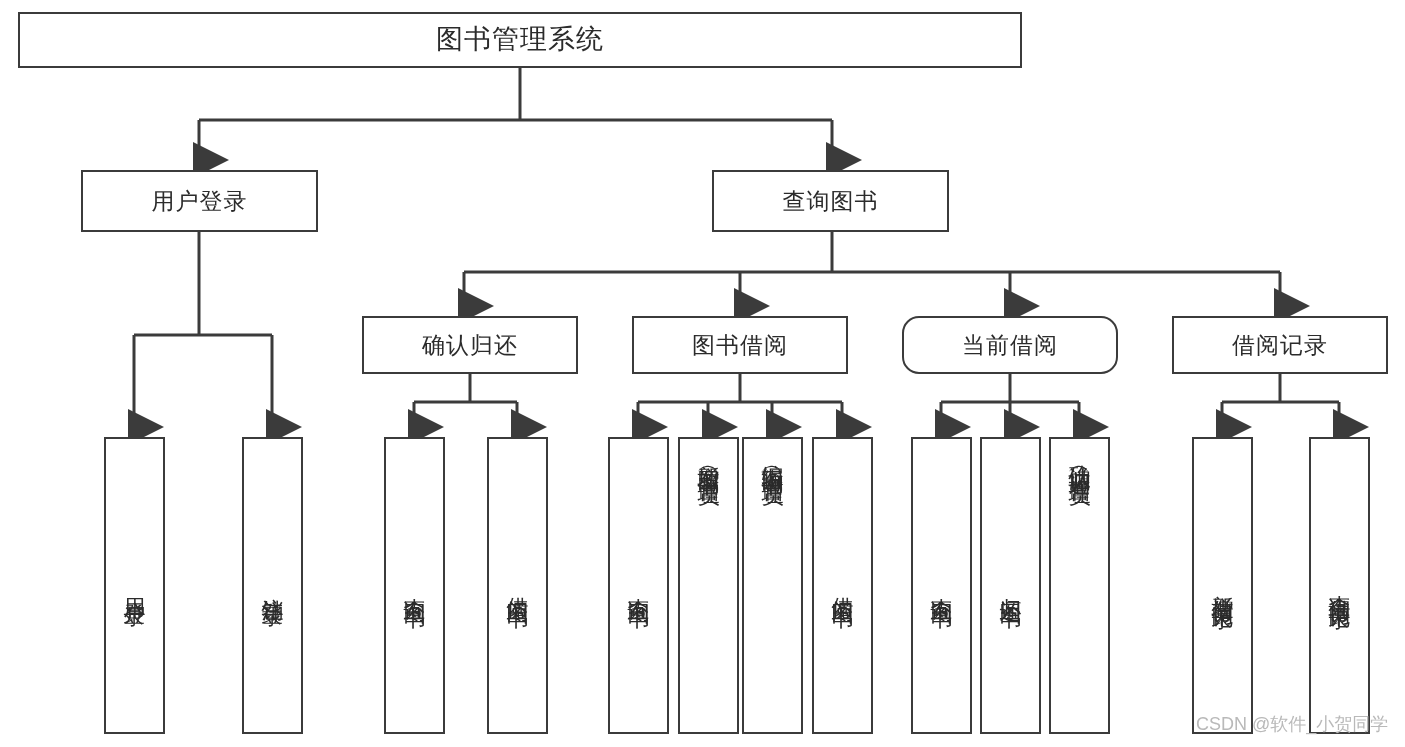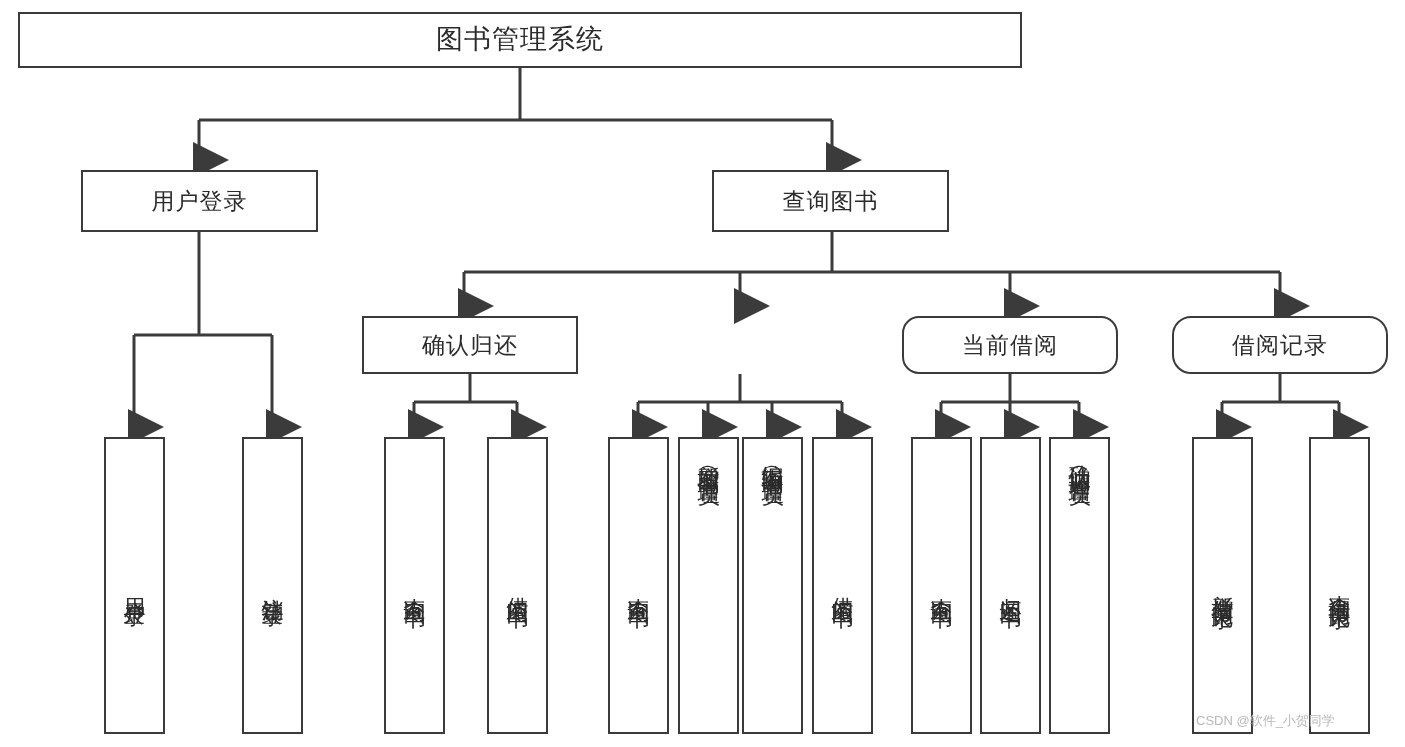--- a/index.html
+++ b/index.html
@@ -61,21 +61,21 @@
   }
   
   .node.v.mid {
     align-items: center;
     padding-top: 0;
   }
   .watermark {
     position: absolute;
     left: 1196px;
     top: 712px;
-    font-size: 13px;
+    font-size: 18px;
     color: #b9b9b9;
     z-index: 3;
     white-space: nowrap;
   }
 </style>
 </head>
 <body>
 
 <div id="canvas">
 
@@ -137,24 +137,27 @@
   <div class="node h" style="left:81px; top:170px; width:237px; height:62px;">
     <span class="lbl">用户登录</span>
   </div>
   <div class="node h" style="left:712px; top:170px; width:237px; height:62px;">
     <span class="lbl">查询图书</span>
   </div>
 
   <div class="node h" style="left:362px; top:316px; width:216px; height:58px;">
     <span class="lbl">确认归还</span>
   </div>
+  <div class="node h" style="left:632px; top:316px; width:216px; height:58px;">
+    <span class="lbl">图书借阅</span>
+  </div>
   <div class="node h" style="left:902px; top:316px; width:216px; height:58px;border-radius:17px;">
     <span class="lbl">当前借阅</span>
   </div>
-  <div class="node h" style="left:1172px; top:316px; width:216px; height:58px;border-radius:19px;">
+  <div class="node h" style="left:1172px; top:316px; width:216px; height:58px;">
     <span class="lbl">借阅记录</span>
   </div>
 
   <div class="node v mid" style="left:104px; top:437px; width:61px; height:297px;">
     <span class="lbl">用户登录</span>
   </div>
   <div class="node v mid" style="left:242px; top:437px; width:61px; height:297px;">
     <span class="lbl">注销登录</span>
   </div>
 

